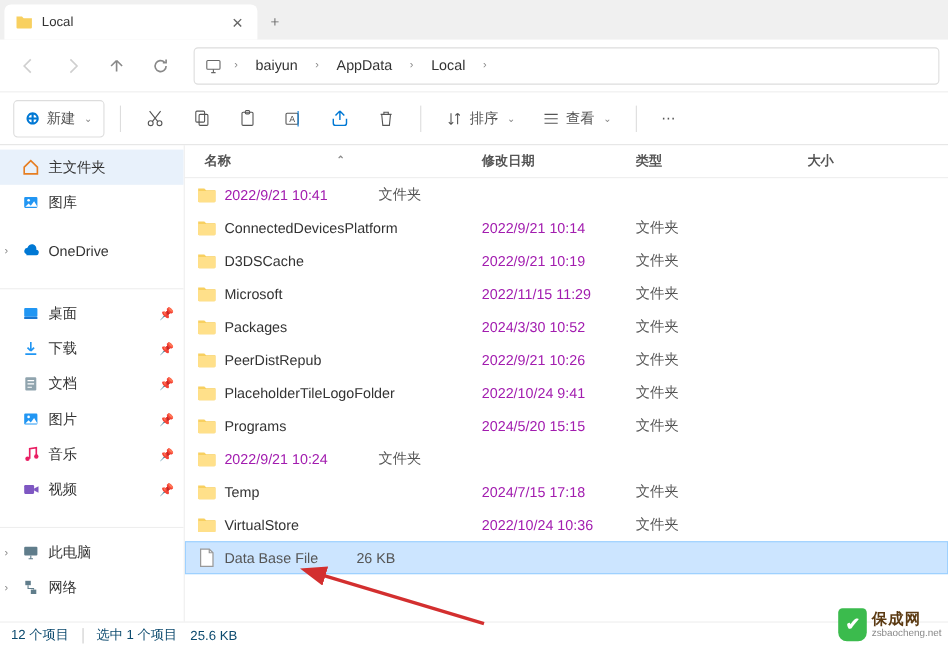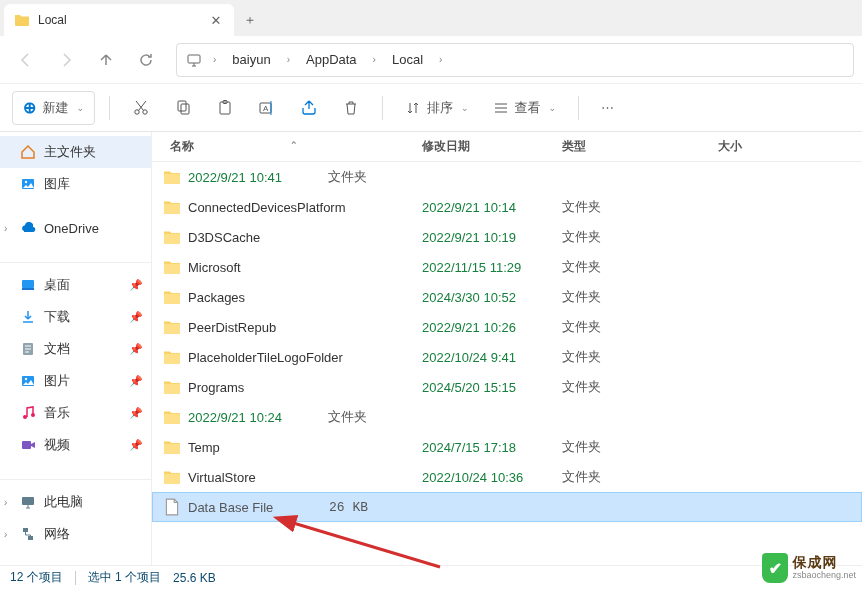--- a/index.html
+++ b/index.html
@@ -27,21 +27,21 @@
 .tb-btn { height: 34px; display: flex; align-items: center; padding: 0 8px; border-radius: 4px; cursor: pointer; gap: 6px; color: #555; }
 .tb-btn.new { border: 1px solid #ddd; padding: 0 10px; }
 .tb-plus { color: #0078d4; font-size: 16px; font-weight: bold; }
 .tb-divider { width: 1px; height: 24px; background: #ddd; margin: 0 6px; }
 .caret { font-size: 9px; color: #888; margin-left: 2px; }
 
 
 .body { display: flex; height: calc(100% - 36px - 48px - 48px - 24px); }
 
 
-.sidebar { width: 152px; border-right: 1px solid #eee; overflow-y: auto; padding: 4px 0; }
+.sidebar { width: 168px; border-right: 1px solid #eee; overflow-y: auto; padding: 4px 0; }
 .sb-item { display: flex; align-items: center; height: 32px; padding: 0 8px 0 20px; gap: 8px; cursor: pointer; font-size: 13px; color: #333; position: relative; }
 .sb-item.active { background: #e8f1fb; }
 .sb-item .pin { margin-left: auto; color: #aaa; font-size: 11px; }
 .sb-expand { position: absolute; left: 4px; color: #888; font-size: 10px; }
 .sb-spacer { height: 12px; }
 .sb-divider { height: 1px; background: #eee; margin: 6px 0; }
 .sb-icon { width: 16px; height: 16px; display: flex; align-items: center; justify-content: center; font-size: 14px; }
 
 
 .main { flex: 1; display: flex; flex-direction: column; }
@@ -50,23 +50,23 @@
 .col-date { flex: 0 0 140px; }
 .col-type { flex: 0 0 120px; }
 .col-size { flex: 0 0 80px; text-align: right; padding-right: 20px; }
 .sort-caret { position: absolute; left: 120px; top: 2px; font-size: 9px; color: #888; }
 .rows { flex: 1; overflow-y: auto; }
 .row { display: flex; height: 30px; align-items: center; padding-left: 10px; font-size: 13px; cursor: pointer; }
 .row.selected { background: #cce5ff; border: 1px solid #99cfff; padding-left: 9px; height: 30px; }
 .row-icon { width: 20px; height: 20px; margin-right: 6px; display: flex; align-items: center; justify-content: center; }
 .row-name { flex: 0 0 234px; }
 .row.selected .row-name { flex: 0 0 234px; }
-.row-date { flex: 0 0 140px; color: #15803d; }
+.row-date { flex: 0 0 140px; color: #a21caf; }
 .row-type { flex: 0 0 120px; color: #555; }
-.row-size { flex: 0 0 80px; text-align: right; color: #555; padding-right: 20px; font-family: Liberation Mono, monospace; }
+.row-size { flex: 0 0 80px; color: #555; padding-right: 20px; }
 
 
 .statusbar { height: 24px; border-top: 1px solid #eee; display: flex; align-items: center; padding: 0 10px; font-size: 12px; color: #0c4a6e; gap: 12px; }
 
 
 .folder-svg { fill: #f8d060; }
 
 
 .arrow { position: absolute; left: 260px; top: 512px; pointer-events: none; }
 

